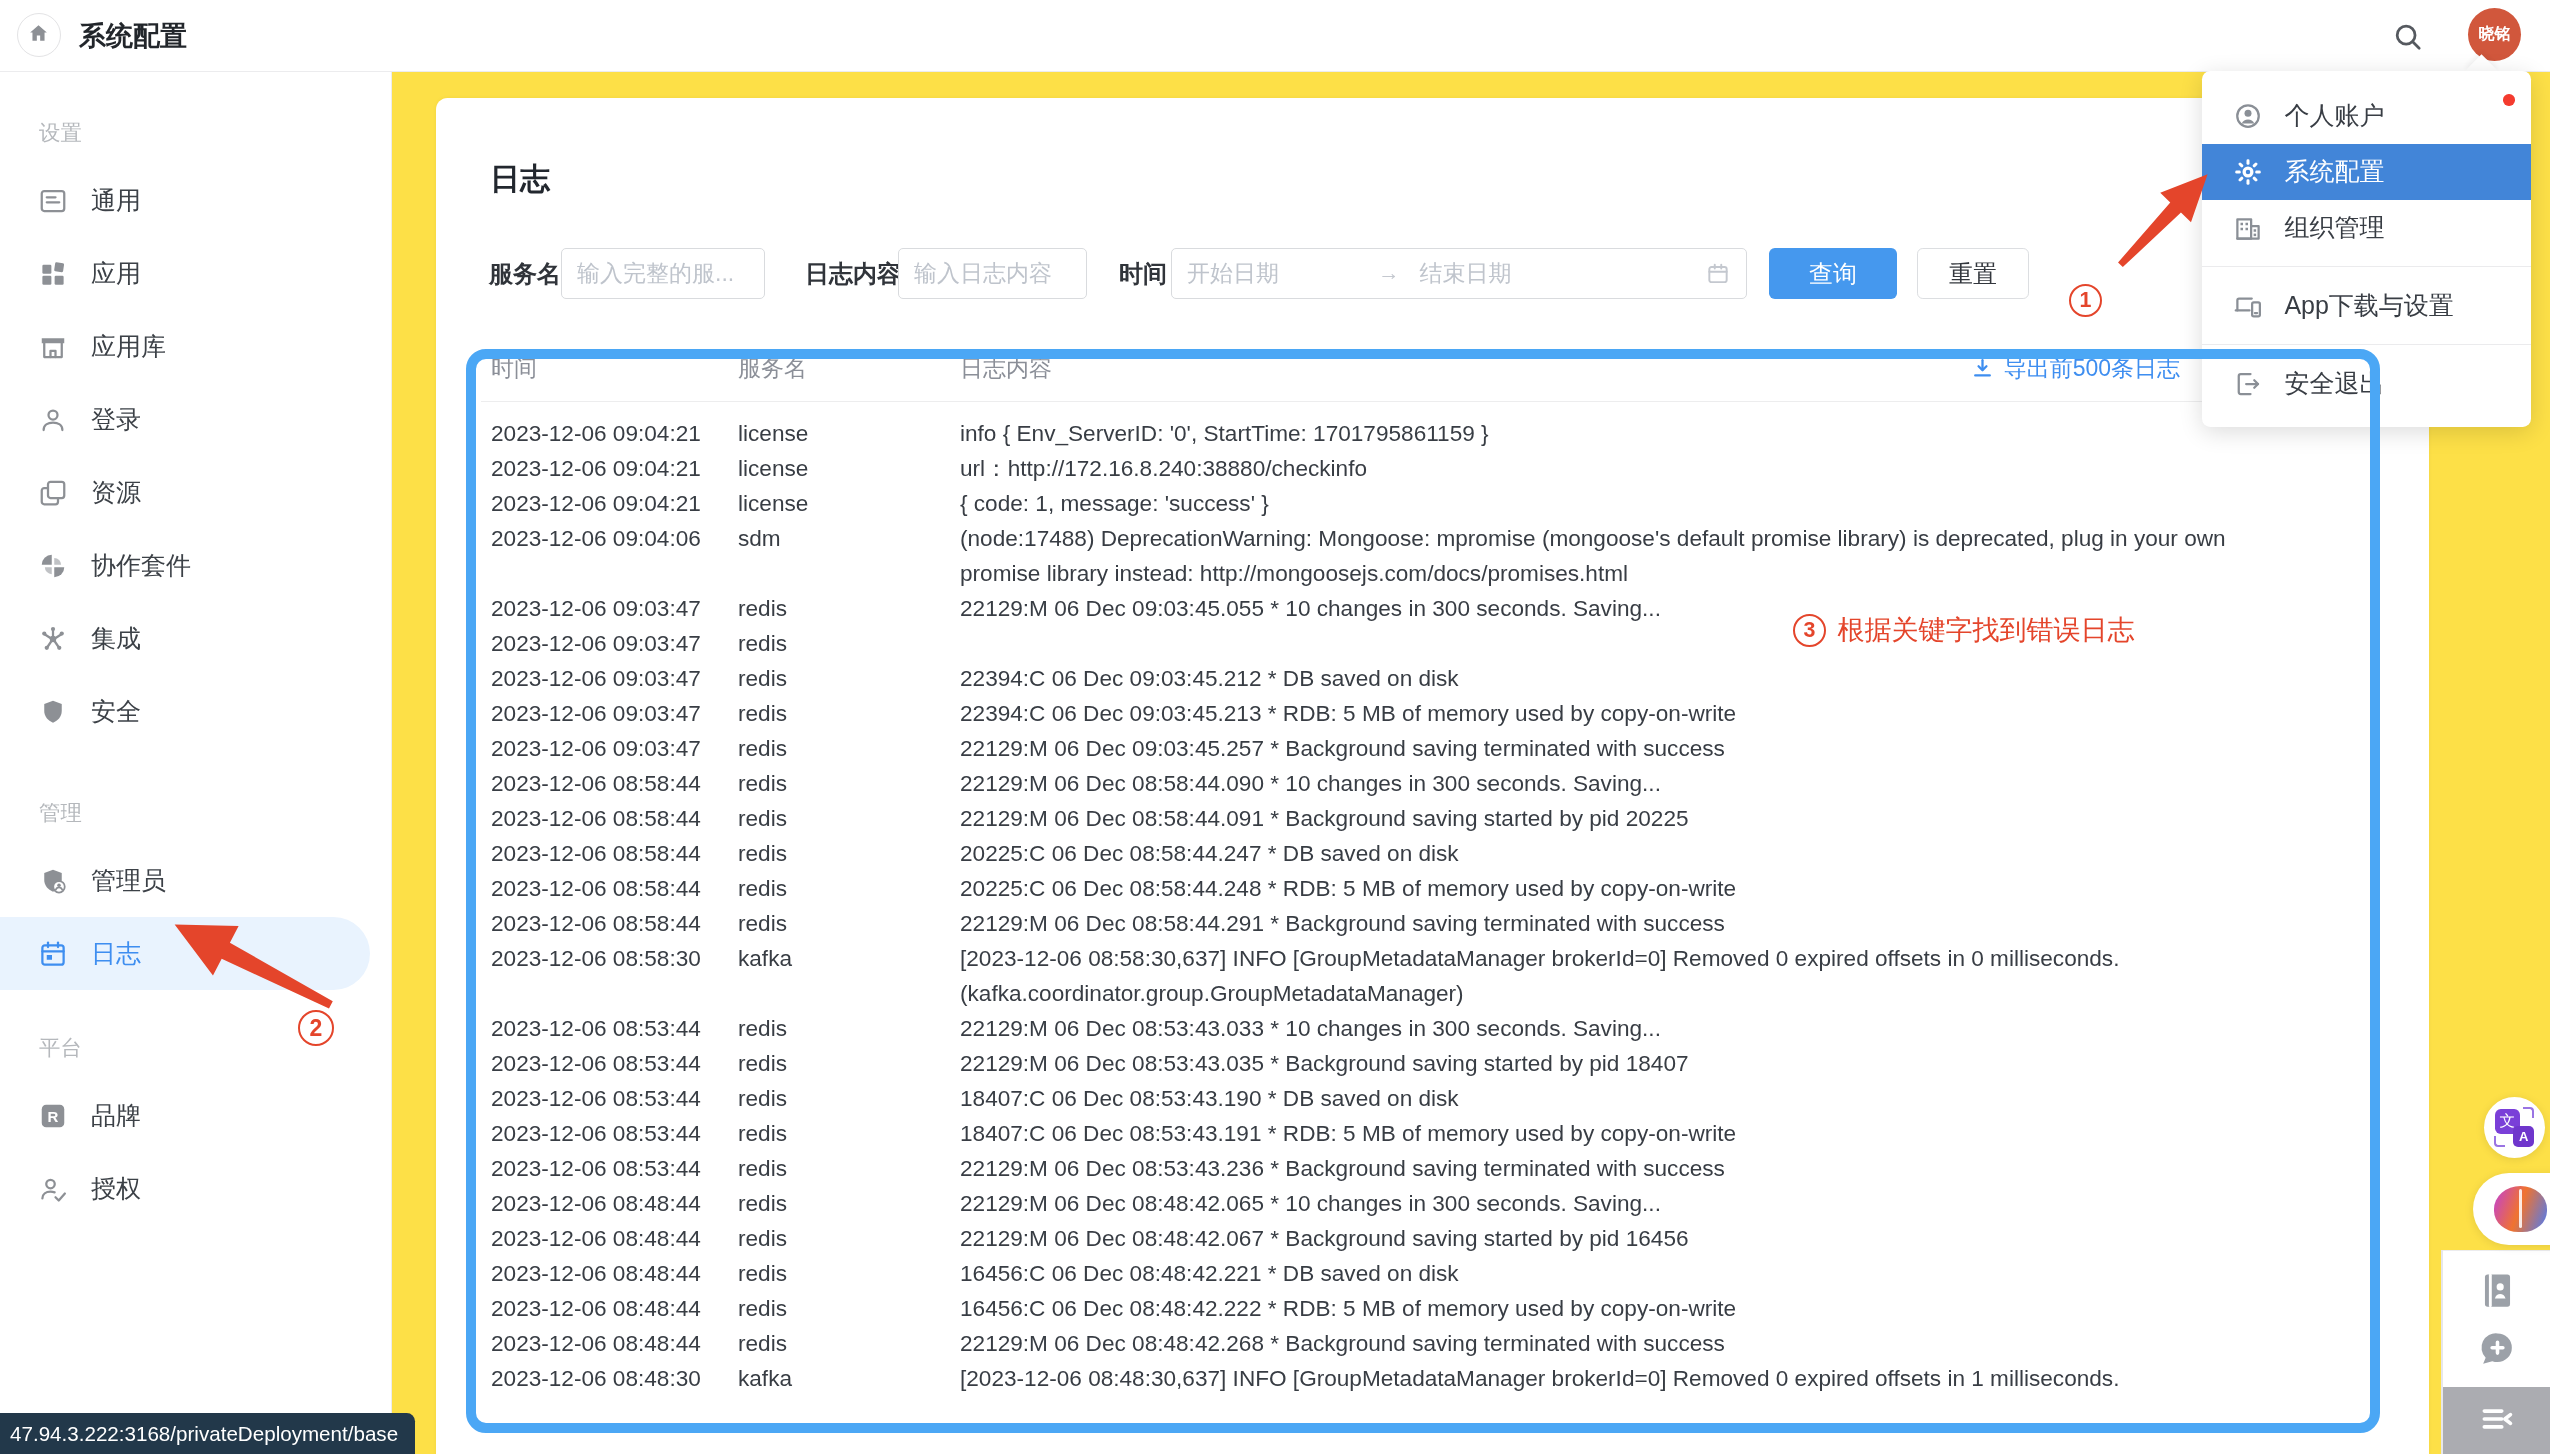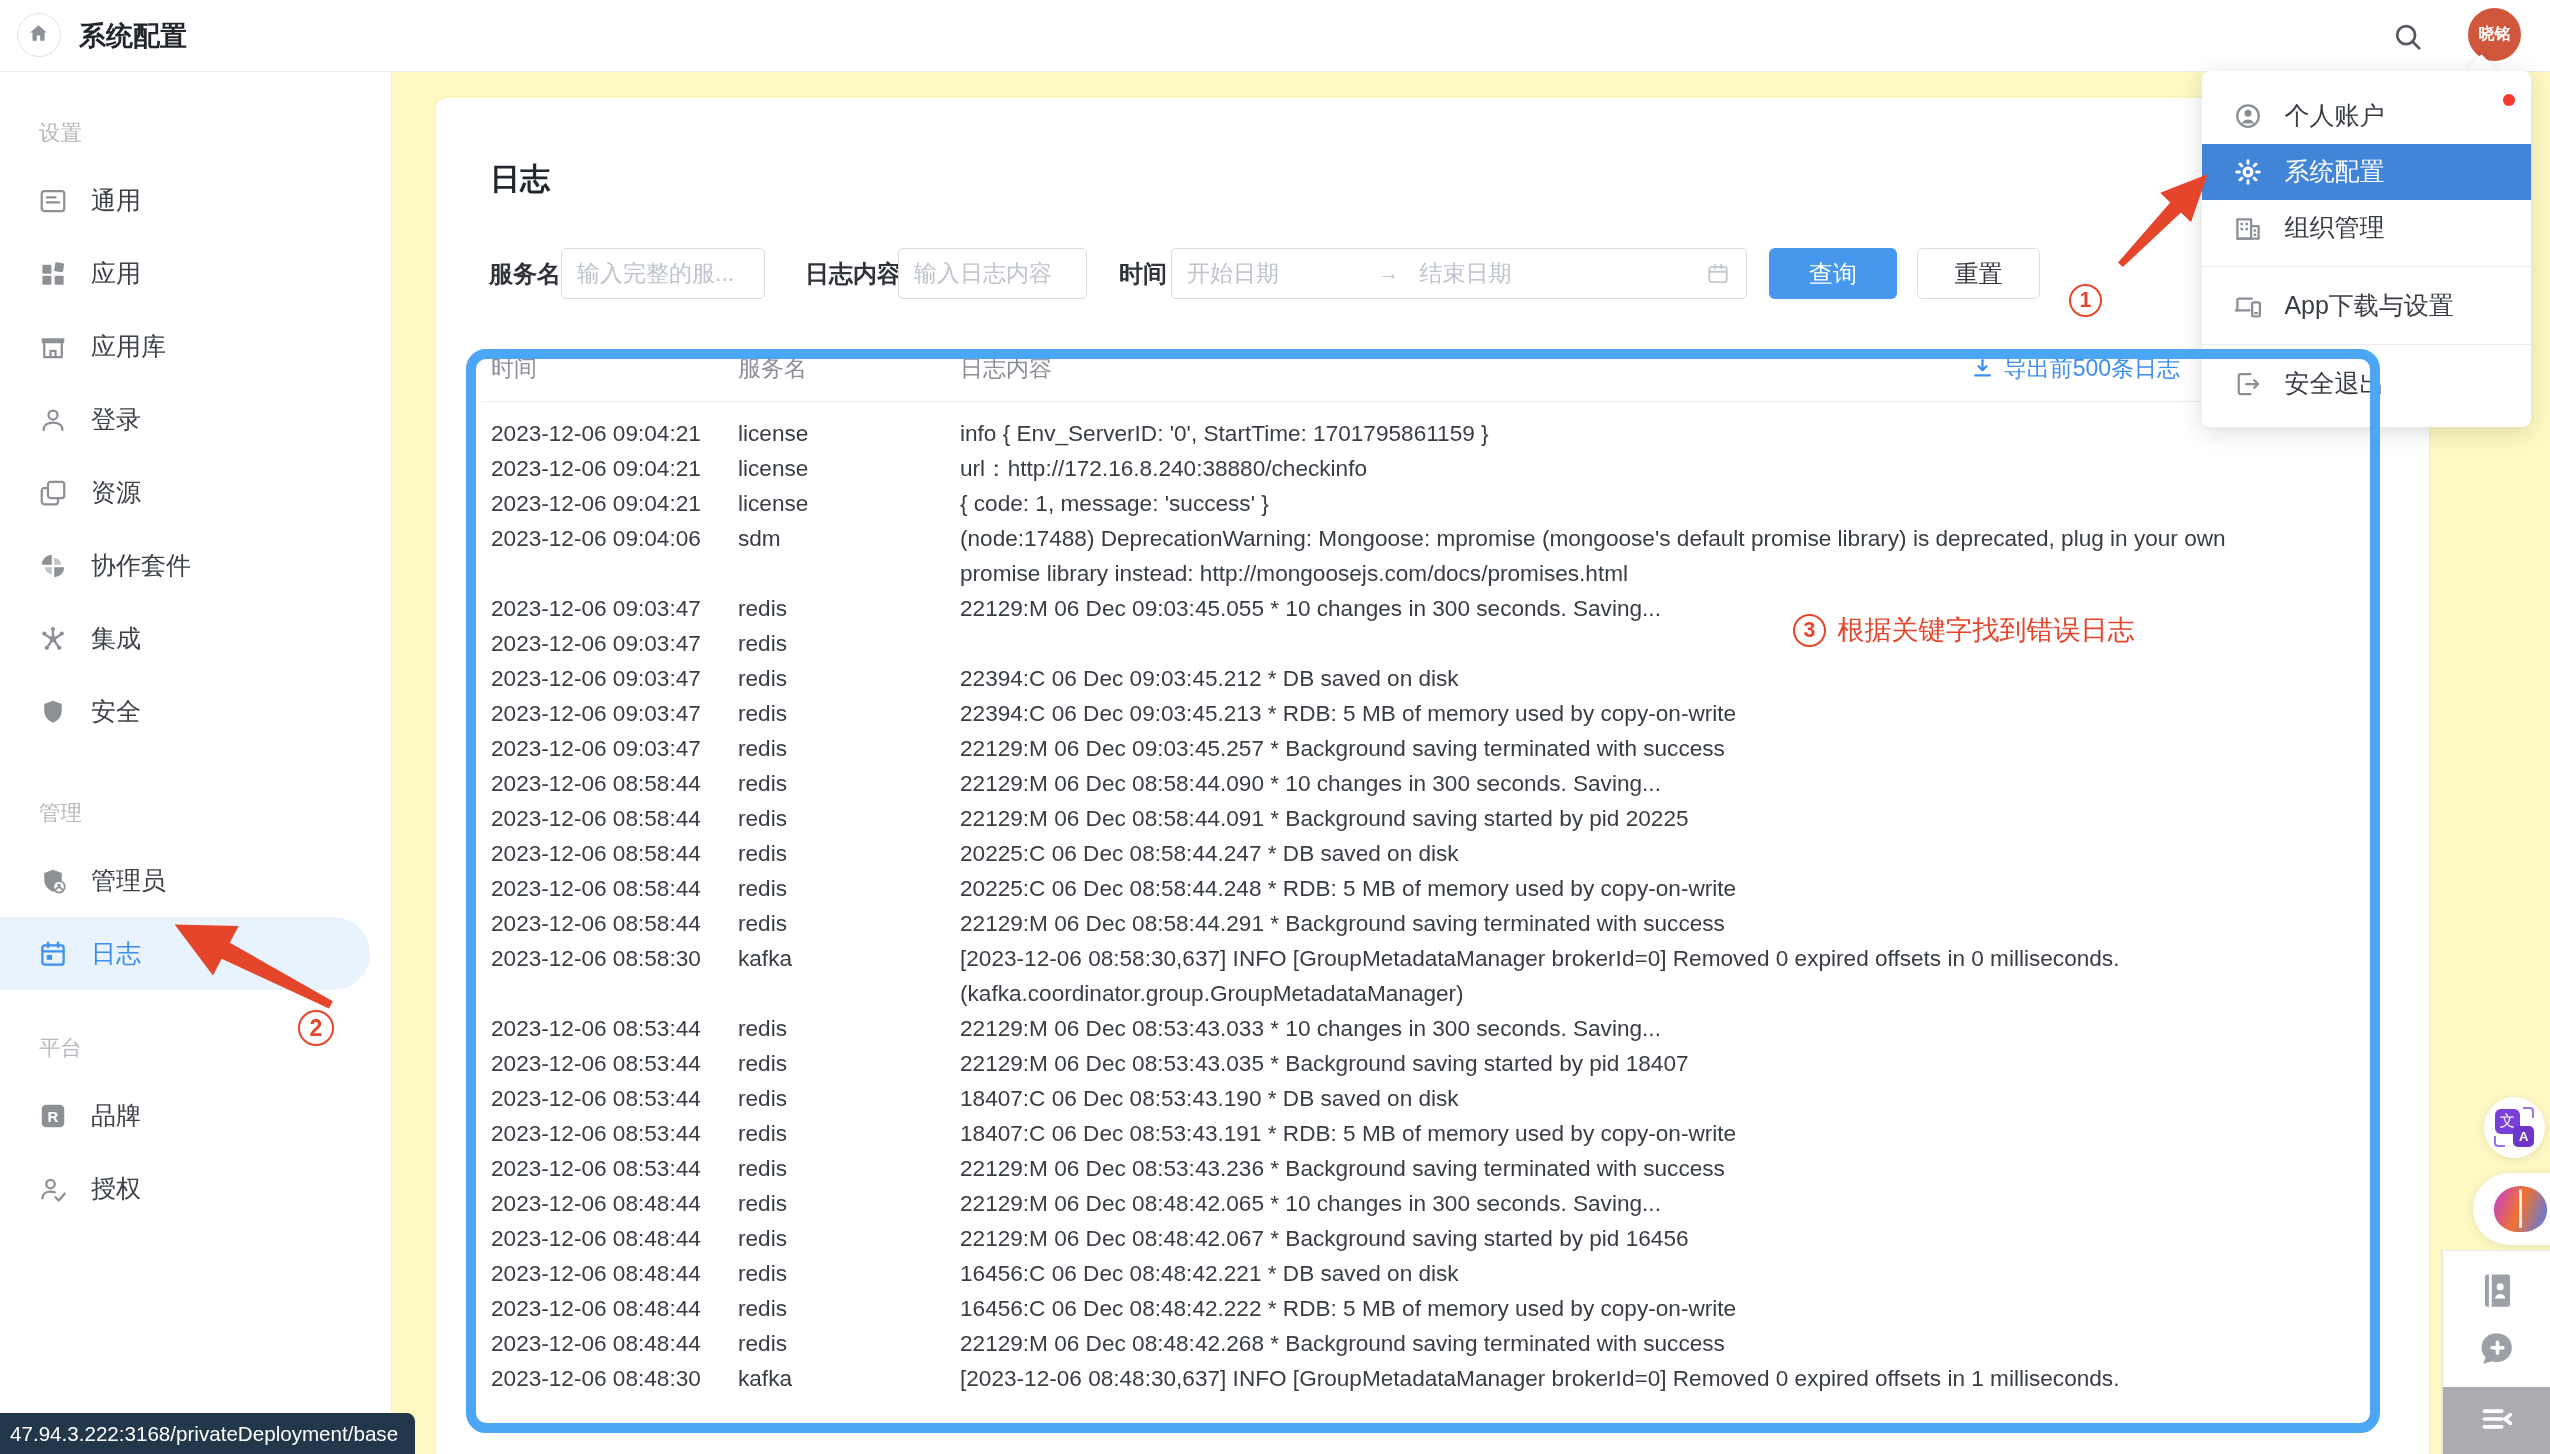--- a/index.html
+++ b/index.html
@@ -1,17 +1,17 @@
 <!DOCTYPE html>
 <html style="font-size:13px"><head>
 <meta charset="utf-8">
 <style>
   html,body{margin:0;padding:0;background:#e9eaec;}
   *{box-sizing:border-box;font-family:"Liberation Sans","DejaVu Sans",sans-serif;}
-  .app{position:relative;width:2550px;height:1454px;background:#fef9c3;overflow:hidden;}
+  .app{position:relative;width:2550px;height:1454px;background:#fde047;overflow:hidden;}
 
   
   .topbar{position:absolute;left:0;top:0;width:2550px;height:72px;background:#fff;border-bottom:0.8px solid #ececee;z-index:15;}
   .home-btn{position:absolute;left:16.5px;top:13px;width:44px;height:44px;border-radius:50%;border:0.8px solid #e3e3e5;background:#fff;display:flex;align-items:center;justify-content:center;color:#8d9095;}
   .home-btn svg{width:25px;height:25px;}
   .top-title{position:absolute;left:79px;top:0;line-height:72px;font-size:27px;font-weight:600;color:#22262b;}
   .top-search{position:absolute;left:2391px;top:20px;width:33px;height:33px;color:#55595f;cursor:pointer;}
   .avatar{position:absolute;left:2468px;top:8.2px;width:53px;height:53px;border-radius:50%;background:#D1573C;color:#fff;display:flex;align-items:center;justify-content:center;font-size:16px;font-weight:700;cursor:pointer;}
 
   
@@ -249,21 +249,21 @@
         <span class="dr-sep">→</span>
         <span>结束日期</span>
         <span class="dr-cal"><svg viewBox="0 0 24 24" class="ic">
               <rect x="4" y="5.5" width="16" height="14" rx="2"></rect>
               <path d="M4 10h16"></path>
               <line x1="9" y1="3.5" x2="9" y2="7"></line>
               <line x1="15" y1="3.5" x2="15" y2="7"></line>
             </svg></span>
       </div>
       <button class="btn btn-primary" style="left:1333px;width:128px;">查询</button>
-      <button class="btn btn-plain" style="left:1481px;width:123px;">重置</button>
+      <button class="btn btn-plain" style="left:1481px;width:112px;">重置</button>
     </div>
 
     <div class="tbl-head">
       <span class="col-time">时间</span>
       <span class="col-svc">服务名</span>
       <span class="col-msg">日志内容</span>
       <span class="export-link">
         <svg viewBox="0 0 24 24" class="ic" style="stroke-width:2.2;">
             <path d="M12 4v9"></path>
             <path d="M8.2 9.8L12 13.6l3.8-3.8"></path>

